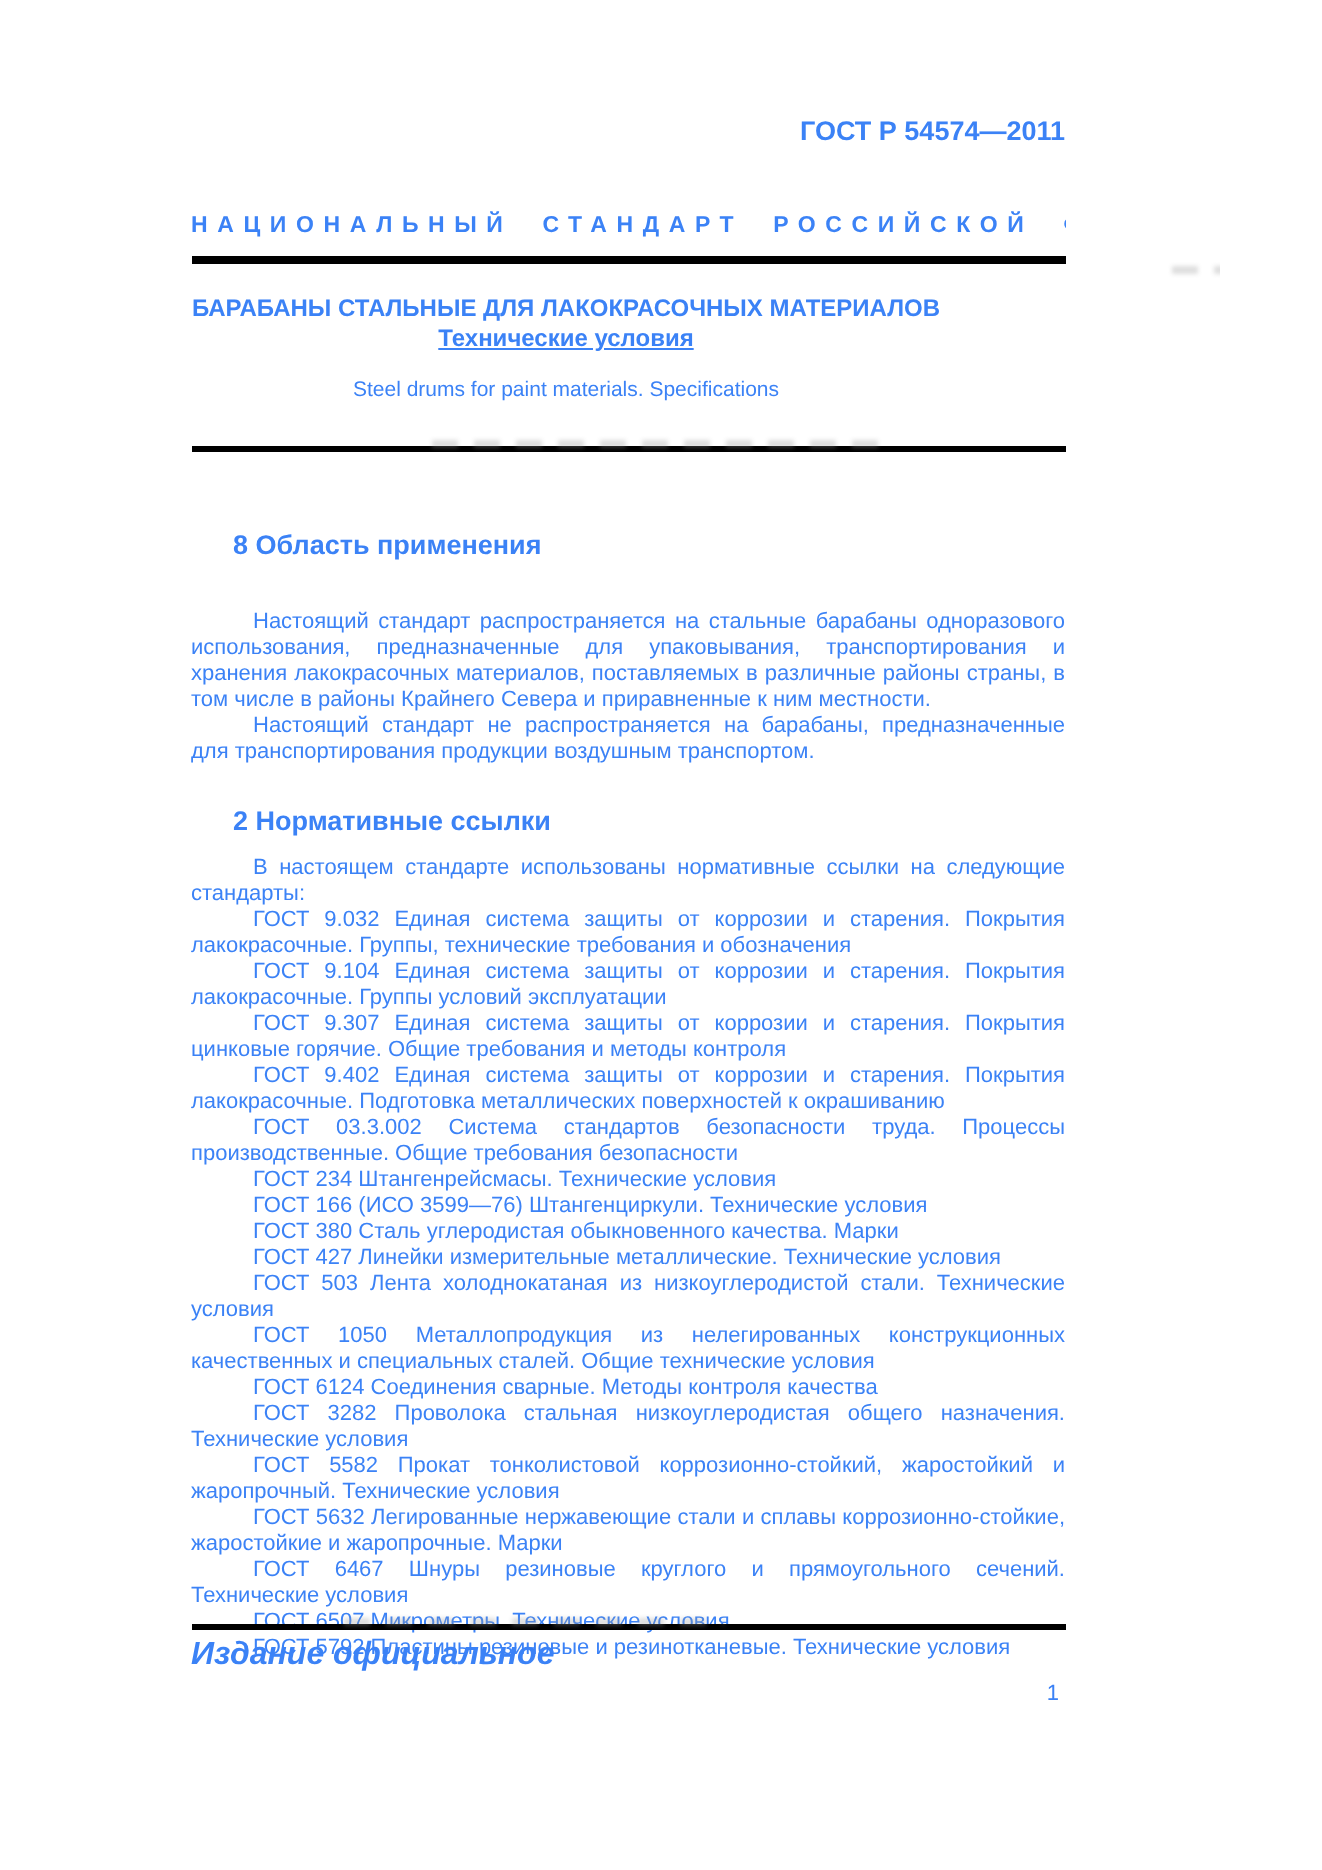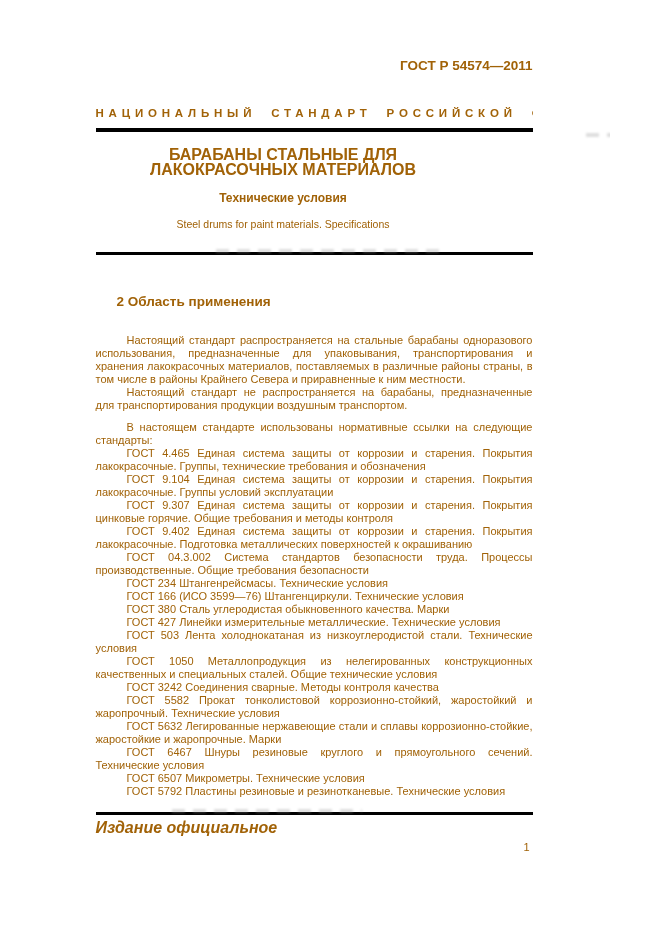--- a/index.html
+++ b/index.html
@@ -2,21 +2,21 @@
 <html lang="ru"><head>
 <meta charset="utf-8">
 <style>
   html, body { margin: 0; padding: 0; background: #ffffff; }
   .page {
     position: relative;
     width: 558px;
     height: 935px;
     margin: 0 auto;
     background: #ffffff;
-    color: #a16207;
+    color: #3b82f6;
     font-family: "Liberation Sans", "DejaVu Sans", sans-serif;
     overflow: hidden;
     -webkit-font-smoothing: antialiased;
   }
   .doc { padding: 0 77px 0 44px; }
 
   .doc-number {
     margin-top: 58px;
     text-align: right;
     font-size: 13.5px;
@@ -32,22 +32,22 @@
     letter-spacing: 4.8px;
     word-spacing: 7px;
     white-space: nowrap;
     overflow: hidden;
   }
   .rule { background: #000; }
   .rule-1 { height: 4px; margin-top: 7px; position: relative; }
   .rule-2 { height: 3px; margin-top: 21px; position: relative; }
 
   .title-block { text-align: center; padding-right: 62px; }
-  .title    { margin-top: 15px; font-size: 16px; line-height: 15px; font-weight: bold; }
-  .subtitle { margin-top: 14px; font-size: 12px; line-height: 15px; font-weight: bold; }
+  .title    { margin-top: 15px; font-size: 12px; line-height: 15px; font-weight: bold; }
+  .subtitle { font-size: 12px; line-height: 15px; font-weight: bold; text-decoration: underline; }
   .subtitle-en { margin-top: 12px; font-size: 10.5px; line-height: 13px; }
 
   .effective-date {
     margin-top: 5px;
     text-align: right;
     font-size: 11px;
     line-height: 13px;
     font-weight: bold;
   }
 
@@ -121,53 +121,55 @@
       <div class="subtitle">Технические условия</div>
       <div class="subtitle-en">Steel drums for paint materials. Specifications</div>
     </div>
 
     <div class="rule rule-2">
       <div class="scan-artifact artifact-rule2"></div>
     </div>
 
 
     <section>
-      <h2 class="section-heading first">2 Область применения</h2>
+      <h2 class="section-heading first">8 Область применения</h2>
       <p class="body-text first-para">Настоящий стандарт распространяется на стальные барабаны одноразового использования, предназначенные для упаковывания, транспортирования и хранения лакокрасочных материалов, поставляемых в различные районы страны, в том числе в районы Крайнего Севера и приравненные к ним местности.</p>
       <p class="body-text">Настоящий стандарт не распространяется на барабаны, предназначенные для транспортирования продукции воздушным транспортом.</p>
     </section>
 
     <section>
+      <h2 class="section-heading second">2 Нормативные ссылки</h2>
       <p class="body-text intro-para">В настоящем стандарте использованы нормативные ссылки на следующие стандарты:</p>
       <div class="references-list">
 
-          <p class="body-text">ГОСТ 4.465 Единая система защиты от коррозии и старения. Покрытия лакокрасочные. Группы, технические требования и обозначения</p>
+          <p class="body-text">ГОСТ 9.032 Единая система защиты от коррозии и старения. Покрытия лакокрасочные. Группы, технические требования и обозначения</p>
 
           <p class="body-text">ГОСТ 9.104 Единая система защиты от коррозии и старения. Покрытия лакокрасочные. Группы условий эксплуатации</p>
 
           <p class="body-text">ГОСТ 9.307 Единая система защиты от коррозии и старения. Покрытия цинковые горячие. Общие требования и методы контроля</p>
 
           <p class="body-text">ГОСТ 9.402 Единая система защиты от коррозии и старения. Покрытия лакокрасочные. Подготовка металлических поверхностей к окрашиванию</p>
 
-          <p class="body-text">ГОСТ 04.3.002 Система стандартов безопасности труда. Процессы производственные. Общие требования безопасности</p>
+          <p class="body-text">ГОСТ 03.3.002 Система стандартов безопасности труда. Процессы производственные. Общие требования безопасности</p>
 
           <p class="body-text">ГОСТ 234 Штангенрейсмасы. Технические условия</p>
 
           <p class="body-text">ГОСТ 166 (ИСО 3599—76) Штангенциркули. Технические условия</p>
 
           <p class="body-text">ГОСТ 380 Сталь углеродистая обыкновенного качества. Марки</p>
 
           <p class="body-text">ГОСТ 427 Линейки измерительные металлические. Технические условия</p>
 
           <p class="body-text">ГОСТ 503 Лента холоднокатаная из низкоуглеродистой стали. Технические условия</p>
 
           <p class="body-text">ГОСТ 1050 Металлопродукция из нелегированных конструкционных качественных и специальных сталей. Общие технические условия</p>
 
-          <p class="body-text">ГОСТ 3242 Соединения сварные. Методы контроля качества</p>
+          <p class="body-text">ГОСТ 6124 Соединения сварные. Методы контроля качества</p>
 
+          <p class="body-text">ГОСТ 3282 Проволока стальная низкоуглеродистая общего назначения. Технические условия</p>
 
           <p class="body-text">ГОСТ 5582 Прокат тонколистовой коррозионно-стойкий, жаростойкий и жаропрочный. Технические условия</p>
 
           <p class="body-text">ГОСТ 5632 Легированные нержавеющие стали и сплавы коррозионно-стойкие, жаростойкие и жаропрочные. Марки</p>
 
           <p class="body-text">ГОСТ 6467 Шнуры резиновые круглого и прямоугольного сечений. Технические условия</p>
 
           <p class="body-text">ГОСТ 6507 Микрометры. Технические условия</p>
 
           <p class="body-text">ГОСТ 5792 Пластины резиновые и резинотканевые. Технические условия</p>

